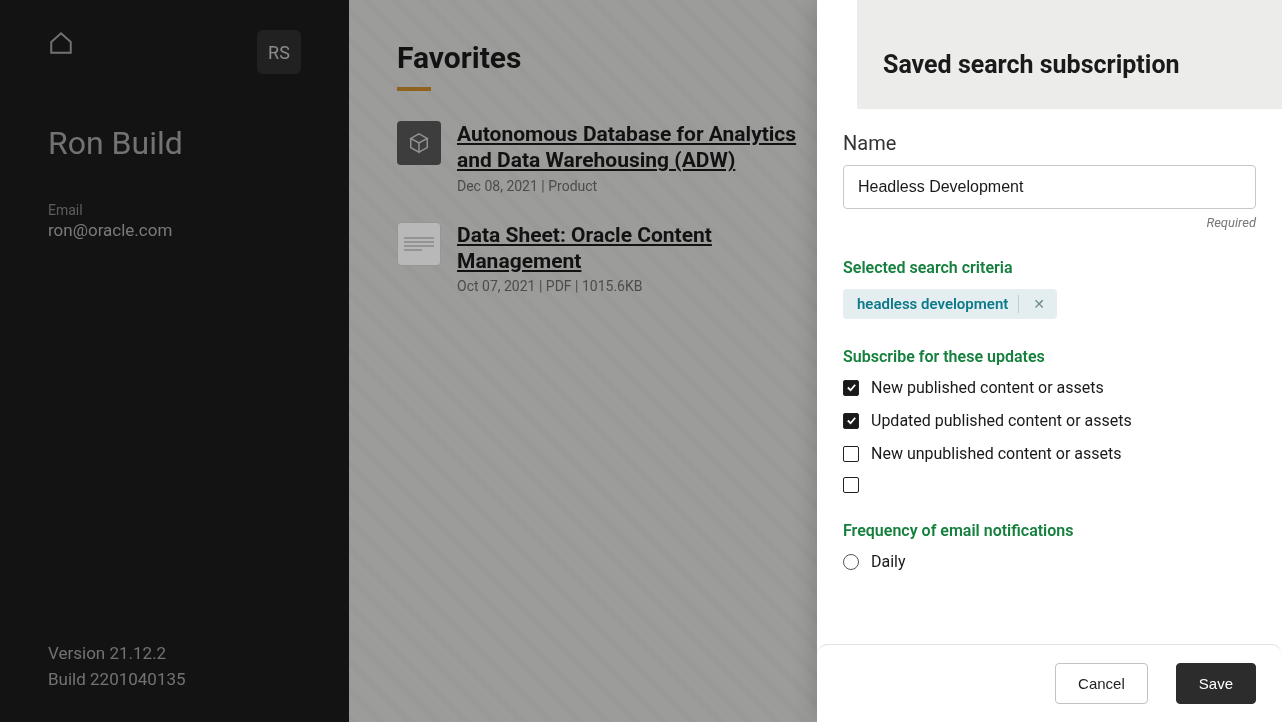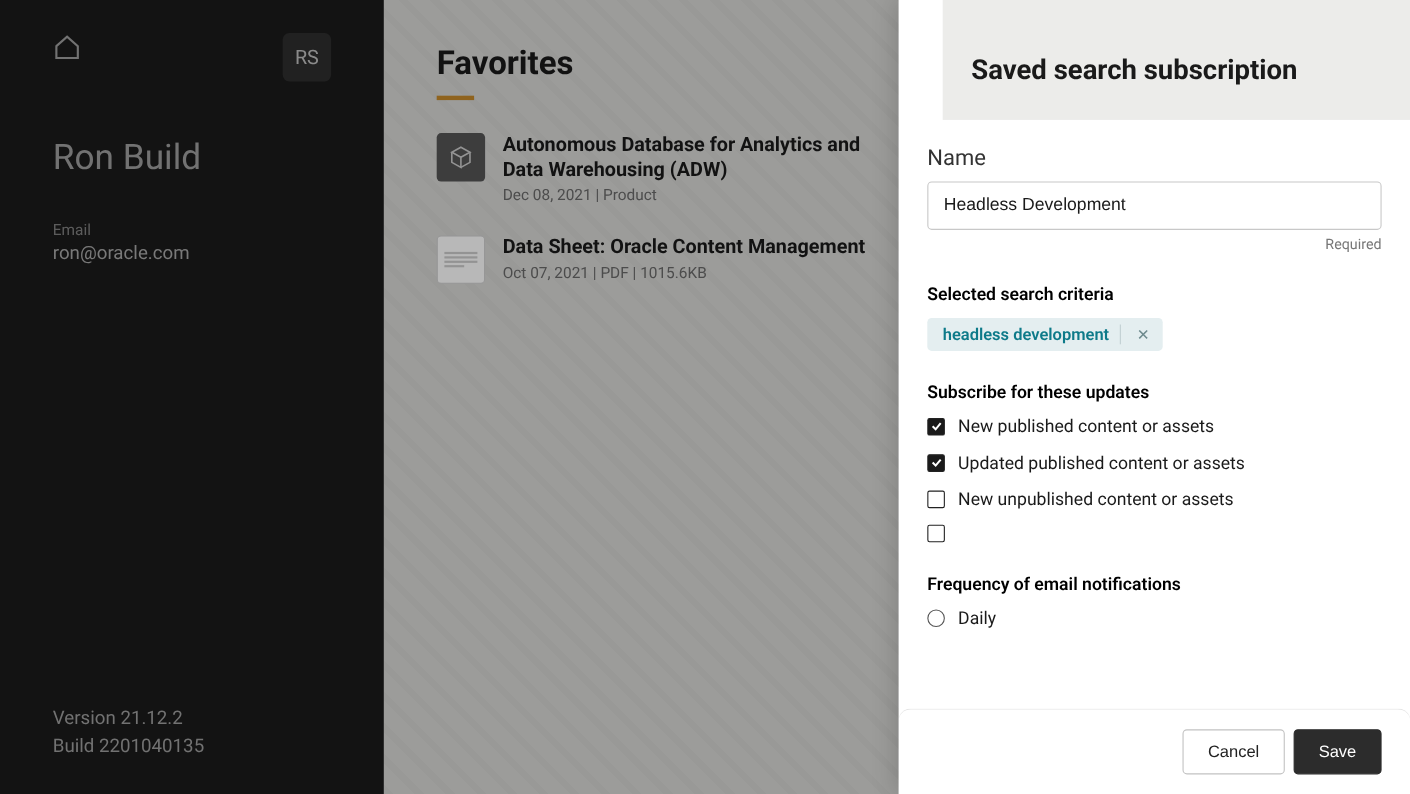--- a/index.html
+++ b/index.html
@@ -42,21 +42,21 @@
   .sort-icon { font-size:18px; color:#222; }
   .favorites-underline { width:34px; height:4px; background:#c78a2a; margin-top:12px; margin-bottom:30px; }
   .fav-item { display:flex; gap:16px; margin-bottom:28px; max-width:400px; }
   .fav-thumb {
     width:44px; height:44px; flex:0 0 44px; border-radius:4px;
     display:flex; align-items:center; justify-content:center;
     font-size:20px;
   }
   .fav-thumb.cube { background:#555; color:#ccc; }
   .fav-thumb.doc  { background:#fff; border:1px solid #d0d0d0; color:#bbb; font-size:10px; }
-  .fav-title { font-size:18px; font-weight:700; color:#1a1a1a; line-height:1.25; margin-bottom:4px; }
+  .fav-title { font-size:21px; font-weight:700; color:#1a1a1a; line-height:1.25; margin-bottom:4px;text-decoration:underline; }
   .fav-meta  { font-size:14px; color:#6a6a6a; }
 
   
   .dim {
     position:absolute; inset:0; background:rgba(0,0,0,0.28);
     pointer-events:none;
   }
 
   
   .drawer {
@@ -67,22 +67,22 @@
   .drawer-header {
     background:#ececea; padding:50px 26px 30px 26px;margin-left:40px;
   }
   .drawer-title { font-size:25px; font-weight:700; color:#1a1a1a; }
   .drawer-body { flex:1; overflow-y:auto; padding:22px 26px 10px 26px; }
   .form-label { font-size:20px; color:#333; margin-bottom:10px; display:block; }
   .text-input {
     width:100%; border:1px solid #c8c8c8; border-radius:4px;
     padding:12px 14px; font-size:16px; color:#1a1a1a;
   }
-  .required { font-size:13px; color:#777; text-align:right; margin-top:6px; }
-  .section-label { font-size:16px; font-weight:600; color:#000000; margin-top:28px; margin-bottom:12px; }
+  .required { font-size:13px; color:#777; text-align:right; margin-top:6px;font-style:italic; }
+  .section-label { font-size:16px; font-weight:600; color:#15803d; margin-top:28px; margin-bottom:12px; }
   .chip {
     display:inline-flex; align-items:center; background:#e4eef0; border-radius:4px;
     padding:6px 8px 6px 14px; gap:10px;
   }
   .chip-text { color:#0d7a89; font-size:15px; font-weight:600; }
   .chip-sep { width:1px; height:18px; background:#c0cfd2; }
   .chip-x { color:#6e8a8e; font-size:14px; cursor:pointer; padding:0 4px; }
   .check-row { display:flex; align-items:center; gap:12px; margin-bottom:14px; }
   .check-box {
     width:16px; height:16px; border:1.5px solid #222; border-radius:2px;
@@ -93,21 +93,21 @@
   .check-box.checked svg { display:block; }
   .check-box svg { display:none; width:11px; height:11px; }
   .check-label { font-size:16px; color:#1a1a1a; }
   .radio-row { display:flex; align-items:center; gap:12px; margin-bottom:14px; }
   .radio-circle {
     width:16px; height:16px; border:1.5px solid #555; border-radius:50%;
     flex:0 0 16px;
   }
   .drawer-footer {
     border-top:1px solid #e2e2e2; padding:18px 26px;
-    display:flex; justify-content:flex-end; gap:8px;border-radius:11px;
+    display:flex; justify-content:flex-end; gap:28px;border-radius:11px;
   }
   .btn {
     padding:11px 22px; border-radius:4px; font-size:15px; cursor:pointer;
   }
   .btn-secondary { background:#fff; border:1px solid #c2c2c2; color:#222; }
   .btn-primary   { background:#2c2c2c; border:1px solid #2c2c2c; color:#fff; font-weight:500; }
 </style>
 </head>
 <body>
 

